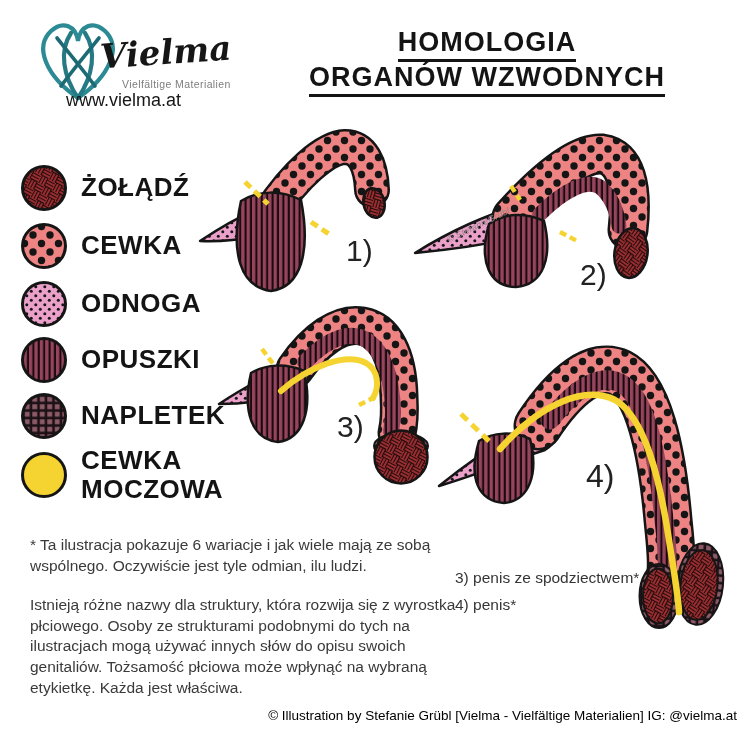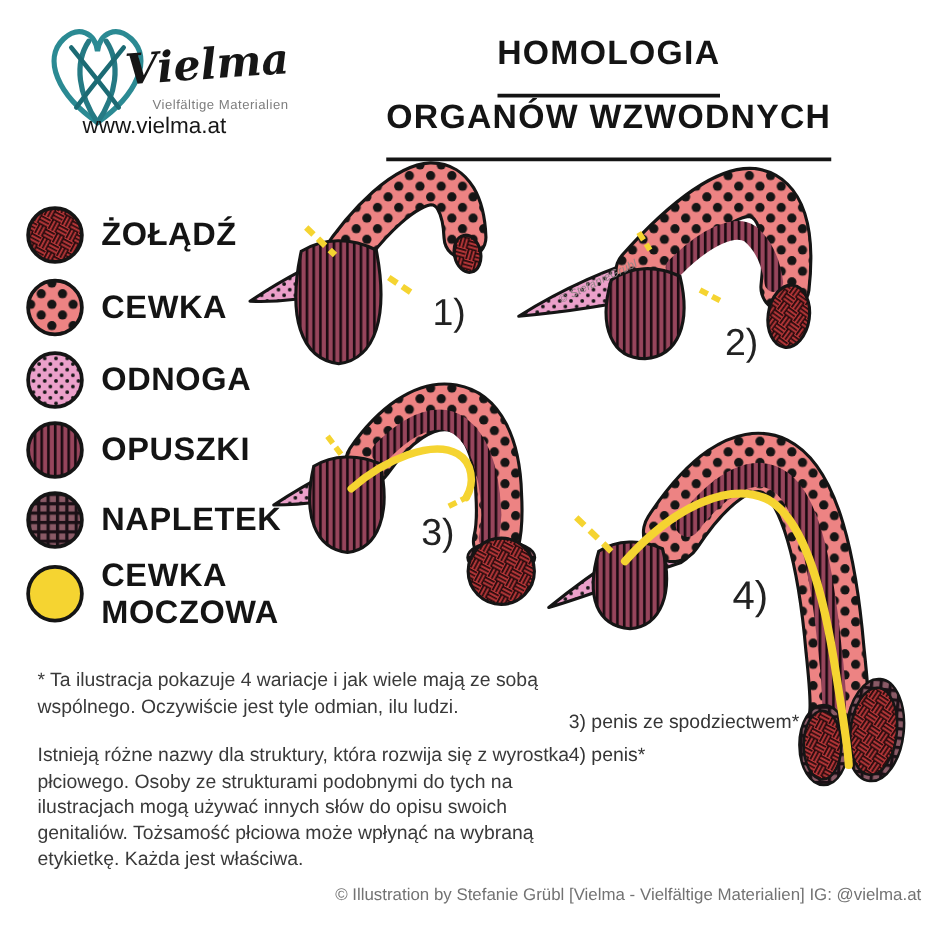--- a/index.html
+++ b/index.html
@@ -6,40 +6,40 @@
   body{width:745px;height:745px;font-family:"Liberation Sans",sans-serif;}
   .canvas{position:relative;width:745px;height:745px;background:#fff;overflow:hidden;}
   .art{position:absolute;left:0;top:0;z-index:1;}
   .ov{position:absolute;z-index:2;}
   .logo-script{left:100px;top:32px;font-family:"DejaVu Serif",serif;font-style:italic;font-weight:700;
                font-size:34px;color:#161616;transform:rotate(-4deg);}
   .logo-sub{left:122px;top:78px;font-size:10.5px;color:#7d7d7d;letter-spacing:.4px;}
   .logo-url{left:66px;top:90px;font-size:18px;color:#161616;}
   .title{left:272px;top:27px;width:430px;text-align:center;color:#141414;
          font-weight:800;font-size:27px;letter-spacing:1px;line-height:1.12;}
-  .title .tline{display:inline-block;border-bottom:3.5px solid #141414;padding-bottom:18px;text-align:right;}
+  .title .tline{display:inline-block;border-bottom:3.5px solid #141414;padding-bottom:2px;text-align:right;}
 
   
   .leg{position:absolute;left:20px;display:flex;align-items:center;gap:13px;z-index:2;}
   .leg .sw{flex:0 0 auto;display:block;}
   .leglab{font-size:26px;font-weight:700;letter-spacing:.5px;color:#141414;line-height:1.12;max-width:180px;}
 
   
   .fignum{font-size:30px;color:#222;font-weight:400;}
 
   
   .wm{left:444px;top:220px;font-size:9px;color:#958688;font-style:italic;
       transform:rotate(-26deg);letter-spacing:.3px;}
 
   
   .notes{left:30px;top:535px;width:430px;font-size:15.5px;line-height:1.33;color:#3a3a3a;}
   .notes .p2{margin-top:19px;}
   .variants{left:455px;top:569px;font-size:15.5px;color:#353535;}
   .variants div{margin-bottom:9px;}
-  .credit{right:8px;top:708px;font-size:13.5px;color:#737373;}
+  .credit{right:8px;top:708px;font-size:13.5px;color:#000000;}
 </style>
 </head>
 <body>
 
 <div class="canvas">
 
   <svg class="art" width="745" height="745" viewBox="0 0 745 745">
     <defs>
       <pattern id="pat-trzon" width="17" height="17" patternUnits="userSpaceOnUse">
         <rect width="17" height="17" fill="#ED8383"></rect>
@@ -175,21 +175,21 @@
   </div>
 
   <div class="ov fignum" style="left:346px;top:234px">1)</div>
   <div class="ov fignum" style="left:580px;top:258px">2)</div>
   <div class="ov fignum" style="left:337px;top:410px">3)</div>
   <div class="ov fignum" style="left:586px;top:458px;font-size:32px">4)</div>
 
   <div class="ov wm">© StefanieGrübl</div>
 
   <div class="ov notes">
-    <div class="p1">* Ta ilustracja pokazuje 4 wariacje i jak wiele mają ze sobą wspólnego. Oczywiście jest tyle odmian, ilu ludzi.</div>
+    <div class="p1">* Ta ilustracja pokazuje 6 wariacje i jak wiele mają ze sobą wspólnego. Oczywiście jest tyle odmian, ilu ludzi.</div>
     <div class="p2">Istnieją różne nazwy dla struktury, która rozwija się z wyrostka płciowego. Osoby ze strukturami podobnymi do tych na ilustracjach mogą używać innych słów do opisu swoich genitaliów. Tożsamość płciowa może wpłynąć na wybraną etykietkę. Każda jest właściwa.</div>
   </div>
 
   <div class="ov variants">
     <div>3) penis ze spodziectwem*</div>
     <div>4) penis*</div>
   </div>
 
   <div class="ov credit">© Illustration by Stefanie Grübl [Vielma - Vielfältige Materialien] IG: @vielma.at</div>
 

